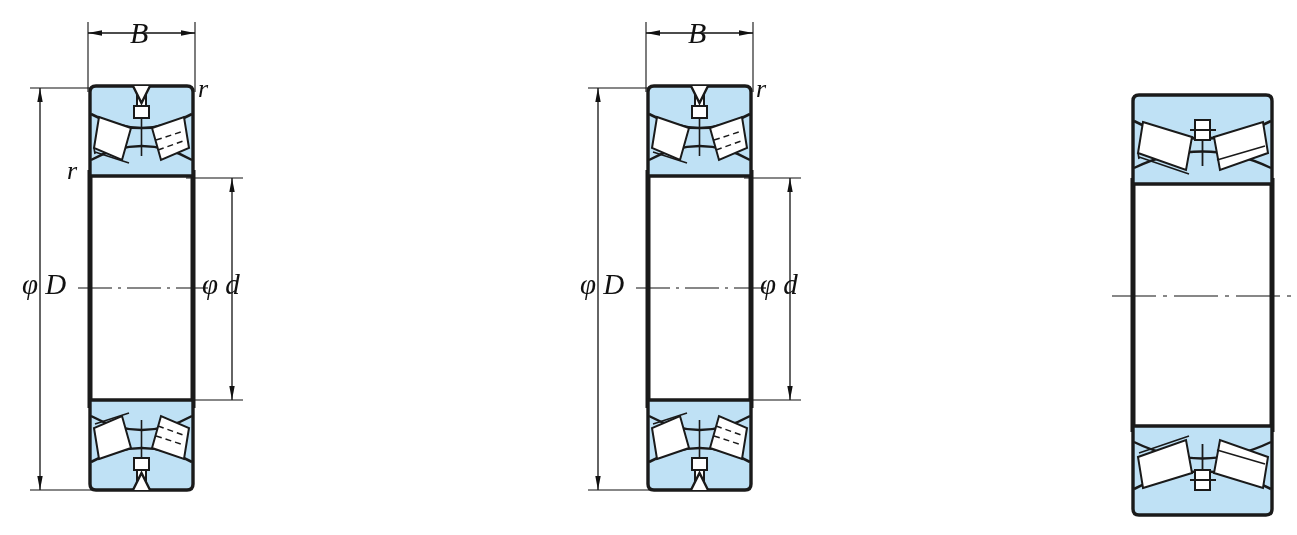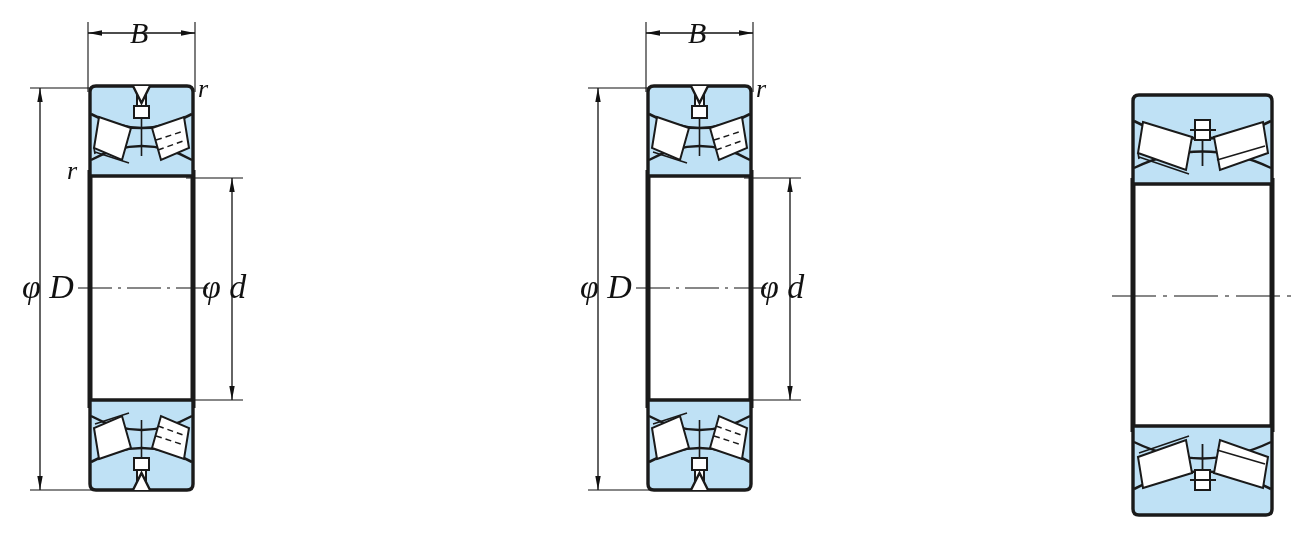--- a/index.html
+++ b/index.html
@@ -3,21 +3,21 @@
 <meta charset="utf-8">
 <style>
   html,body{margin:0;padding:0;background:#ffffff;}
   body{width:1297px;height:535px;position:relative;overflow:hidden;
        font-family:"Liberation Serif",serif;}
   .stage{position:absolute;inset:0;}
   .lbl{position:absolute;font-style:italic;color:#111111;white-space:nowrap;
        line-height:1;user-select:none;}
   .lbl-B{font-size:30px;}
   .lbl-r{font-size:26px;}
-  .lbl-phi{font-size:34px;}
+  .lbl-phi{font-size:29px;}
   svg{position:absolute;left:0;top:0;overflow:visible;}
 </style>
 </head>
 <body>
 
 <div class="stage">
 
 <svg width="1297" height="535">
   <defs>
     <g id="b1"></g>

